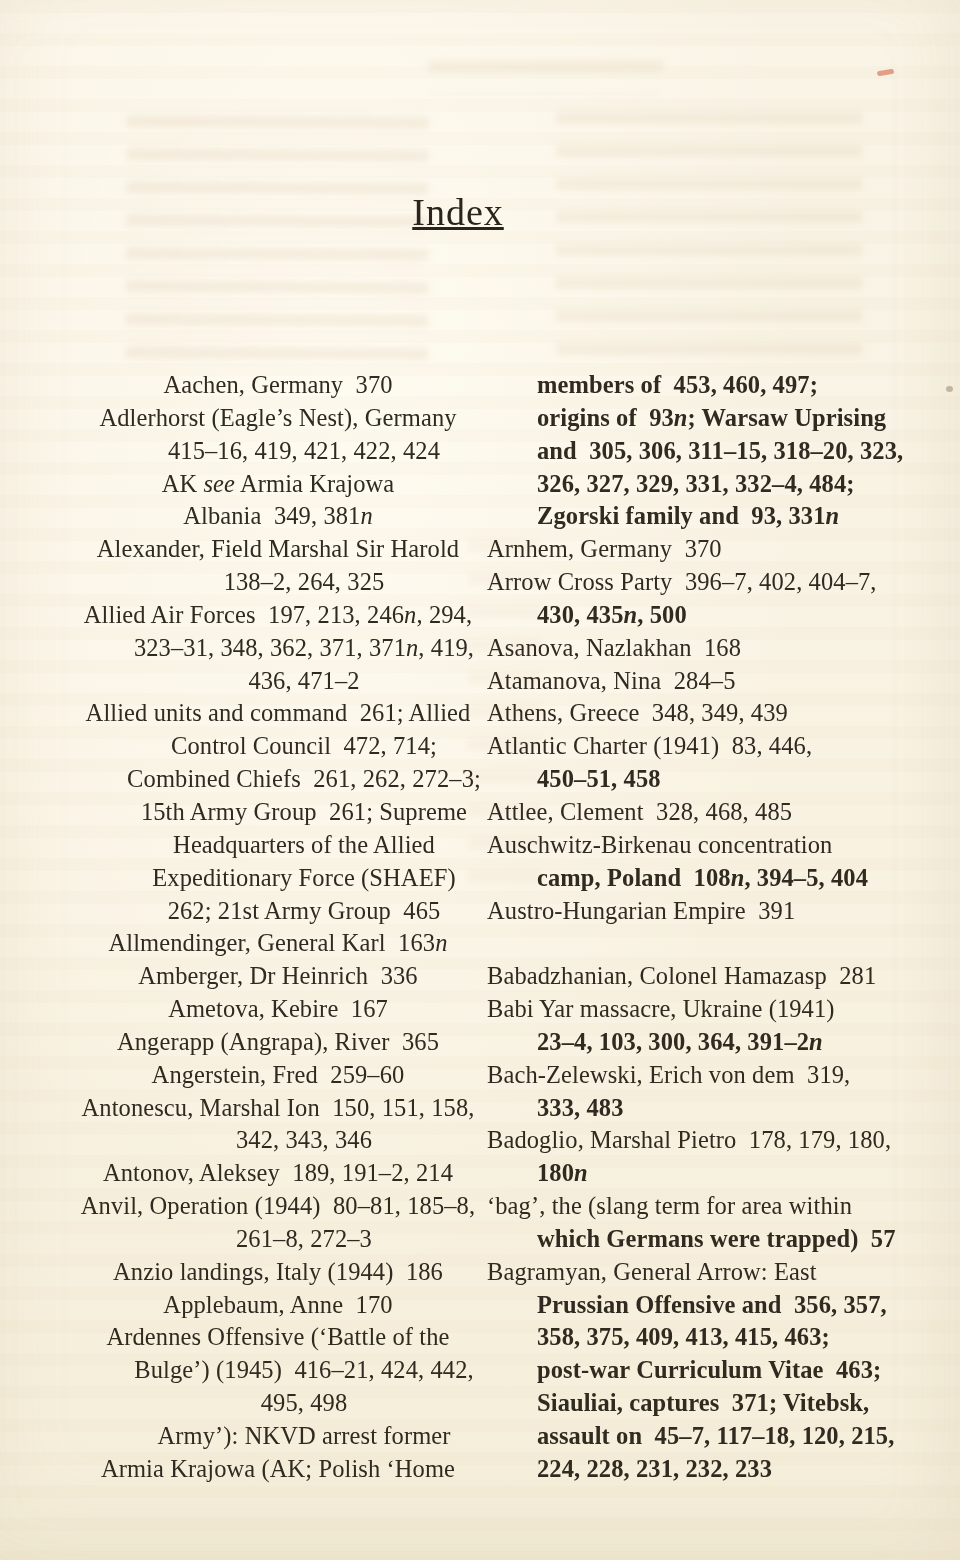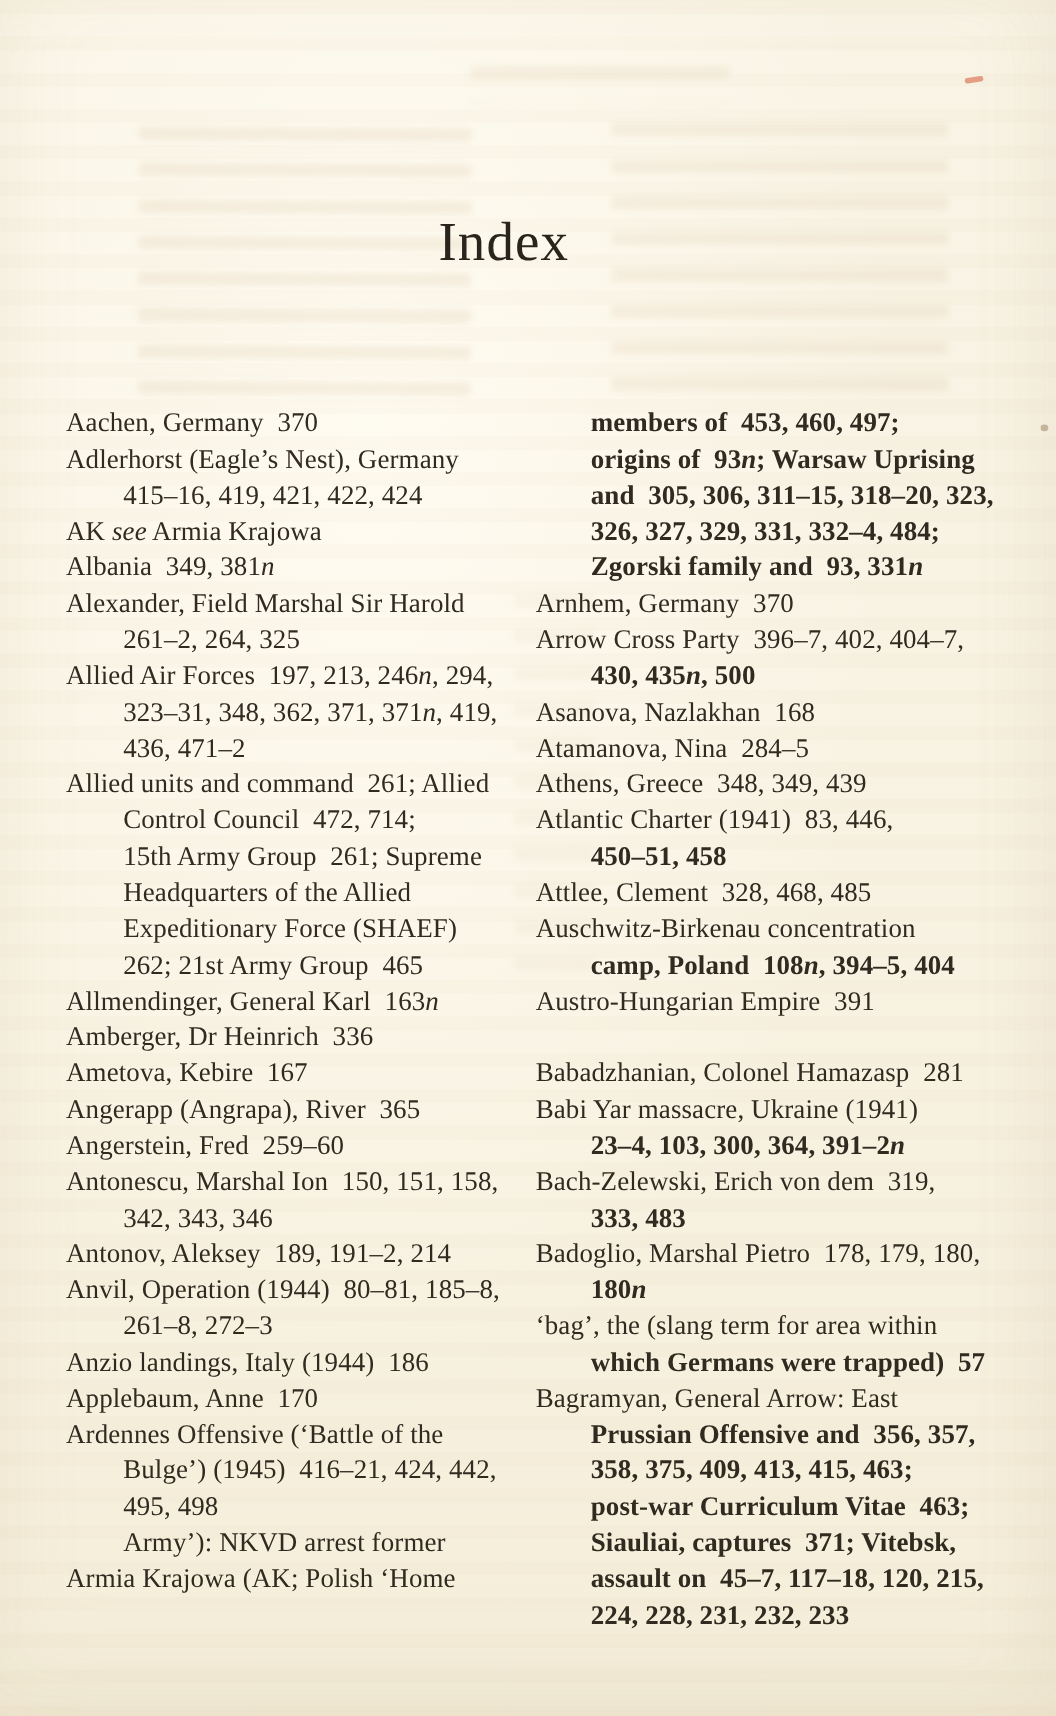--- a/index.html
+++ b/index.html
@@ -43,25 +43,26 @@
     left: 877px; top: 70px; width: 17px; height: 5px;
     background: #dd8a6d; border-radius: 3px; transform: rotate(-9deg); opacity: .8;
   }
   .speck-edge {
     left: 946px; top: 386px; width: 7px; height: 6px;
     background: #b9a68c; border-radius: 50%; opacity: .8;
   }
   .page-title {
     position: absolute; left: 0; top: 190px; width: 916px;
     margin: 0; text-align: center;
-    font-size: 50px; font-weight: normal; letter-spacing: 1px;
+    font-size: 38px; font-weight: normal; letter-spacing: 1px;
     color: #2a251c;
+    text-decoration: underline;
   }
   .col { position: absolute; top: 369px; }
-  .col-left  { left: 60px;  width: 412px; }
+  .col-left  { left: 72px;  width: 412px; text-align: center; }
   .col-right { left: 487px; width: 462px; }
   .index-line {
     height: 32.85px; line-height: 32.85px;
     font-size: 24.5px;
     white-space: pre;
     letter-spacing: 0.1px;
   }
   .index-line i { font-style: italic; }
   .col-left  .indented { padding-left: 52px; }
   .col-right .indented { padding-left: 50px; font-weight: bold; }
@@ -80,26 +81,27 @@
 
   <h1 class="page-title">Index</h1>
 
   <div class="col col-left">
       <div class="index-line">Aachen, Germany  370</div>
       <div class="index-line">Adlerhorst (Eagle’s Nest), Germany</div>
       <div class="index-line indented">415–16, 419, 421, 422, 424</div>
       <div class="index-line">AK <i>see</i> Armia Krajowa</div>
       <div class="index-line">Albania  349, 381<i>n</i></div>
       <div class="index-line">Alexander, Field Marshal Sir Harold</div>
-      <div class="index-line indented">261–2, 264, 325</div>
+      <div class="index-line indented">138–2, 264, 325</div>
       <div class="index-line">Allied Air Forces  197, 213, 246<i>n</i>, 294,</div>
       <div class="index-line indented">323–31, 348, 362, 371, 371<i>n</i>, 419,</div>
       <div class="index-line indented">436, 471–2</div>
       <div class="index-line">Allied units and command  261; Allied</div>
       <div class="index-line indented">Control Council  472, 714;</div>
+      <div class="index-line indented">Combined Chiefs  261, 262, 272–3;</div>
       <div class="index-line indented">15th Army Group  261; Supreme</div>
       <div class="index-line indented">Headquarters of the Allied</div>
       <div class="index-line indented">Expeditionary Force (SHAEF)</div>
       <div class="index-line indented">262; 21st Army Group  465</div>
       <div class="index-line">Allmendinger, General Karl  163<i>n</i></div>
       <div class="index-line">Amberger, Dr Heinrich  336</div>
       <div class="index-line">Ametova, Kebire  167</div>
       <div class="index-line">Angerapp (Angrapa), River  365</div>
       <div class="index-line">Angerstein, Fred  259–60</div>
       <div class="index-line">Antonescu, Marshal Ion  150, 151, 158,</div>

